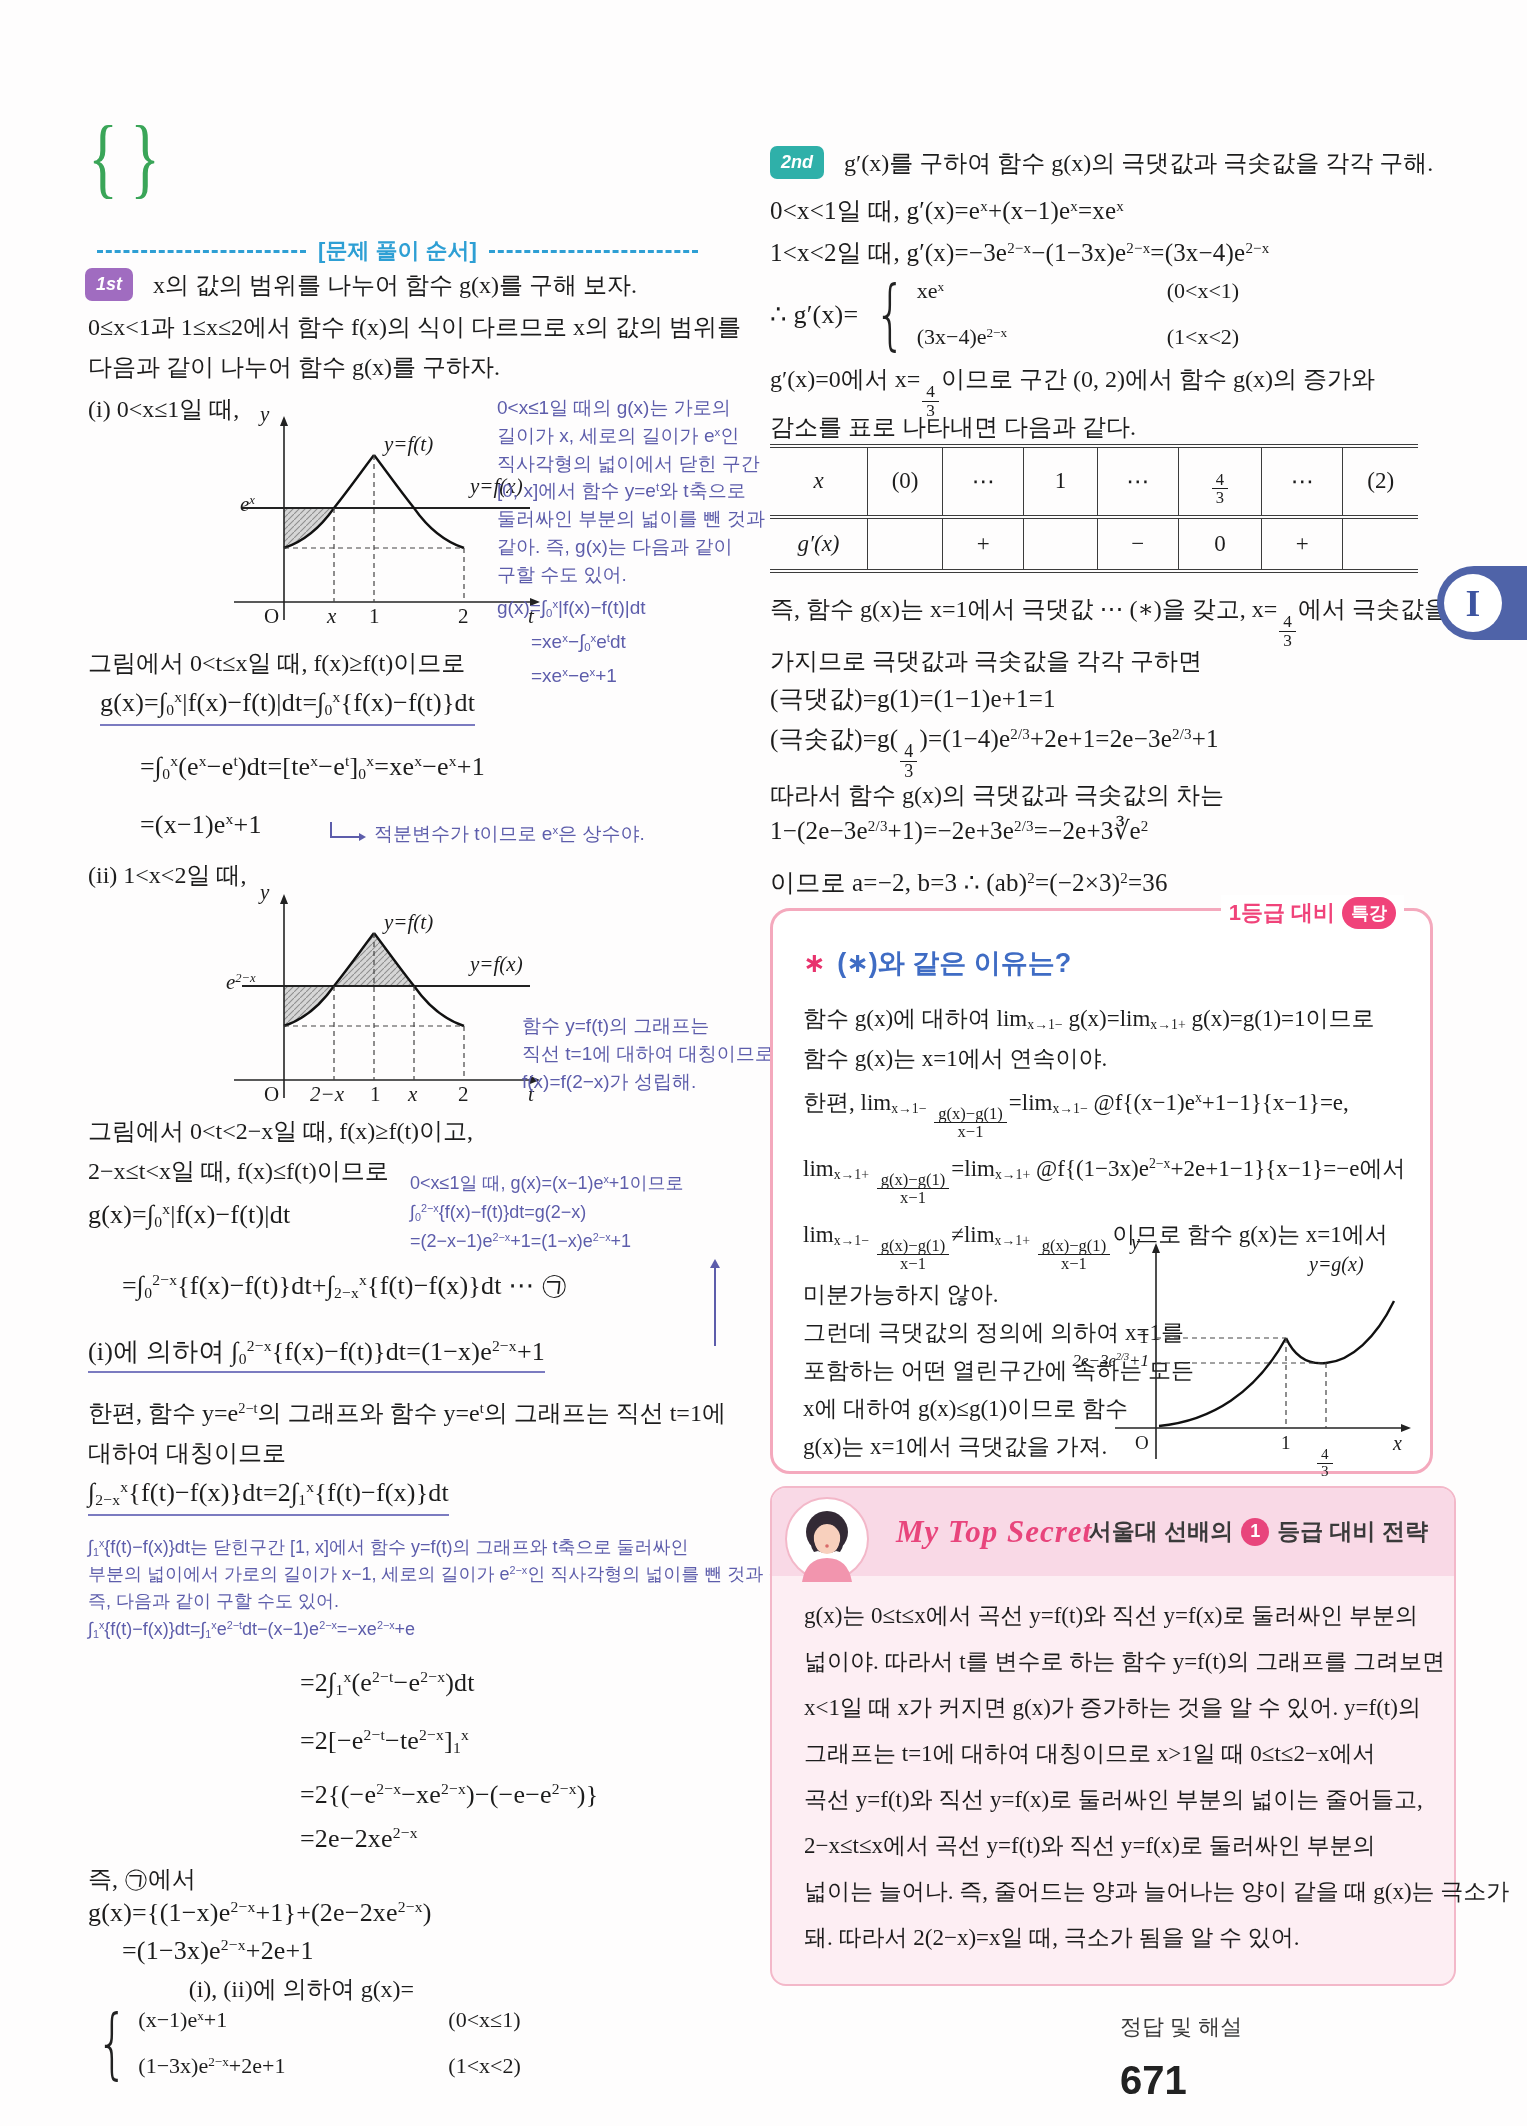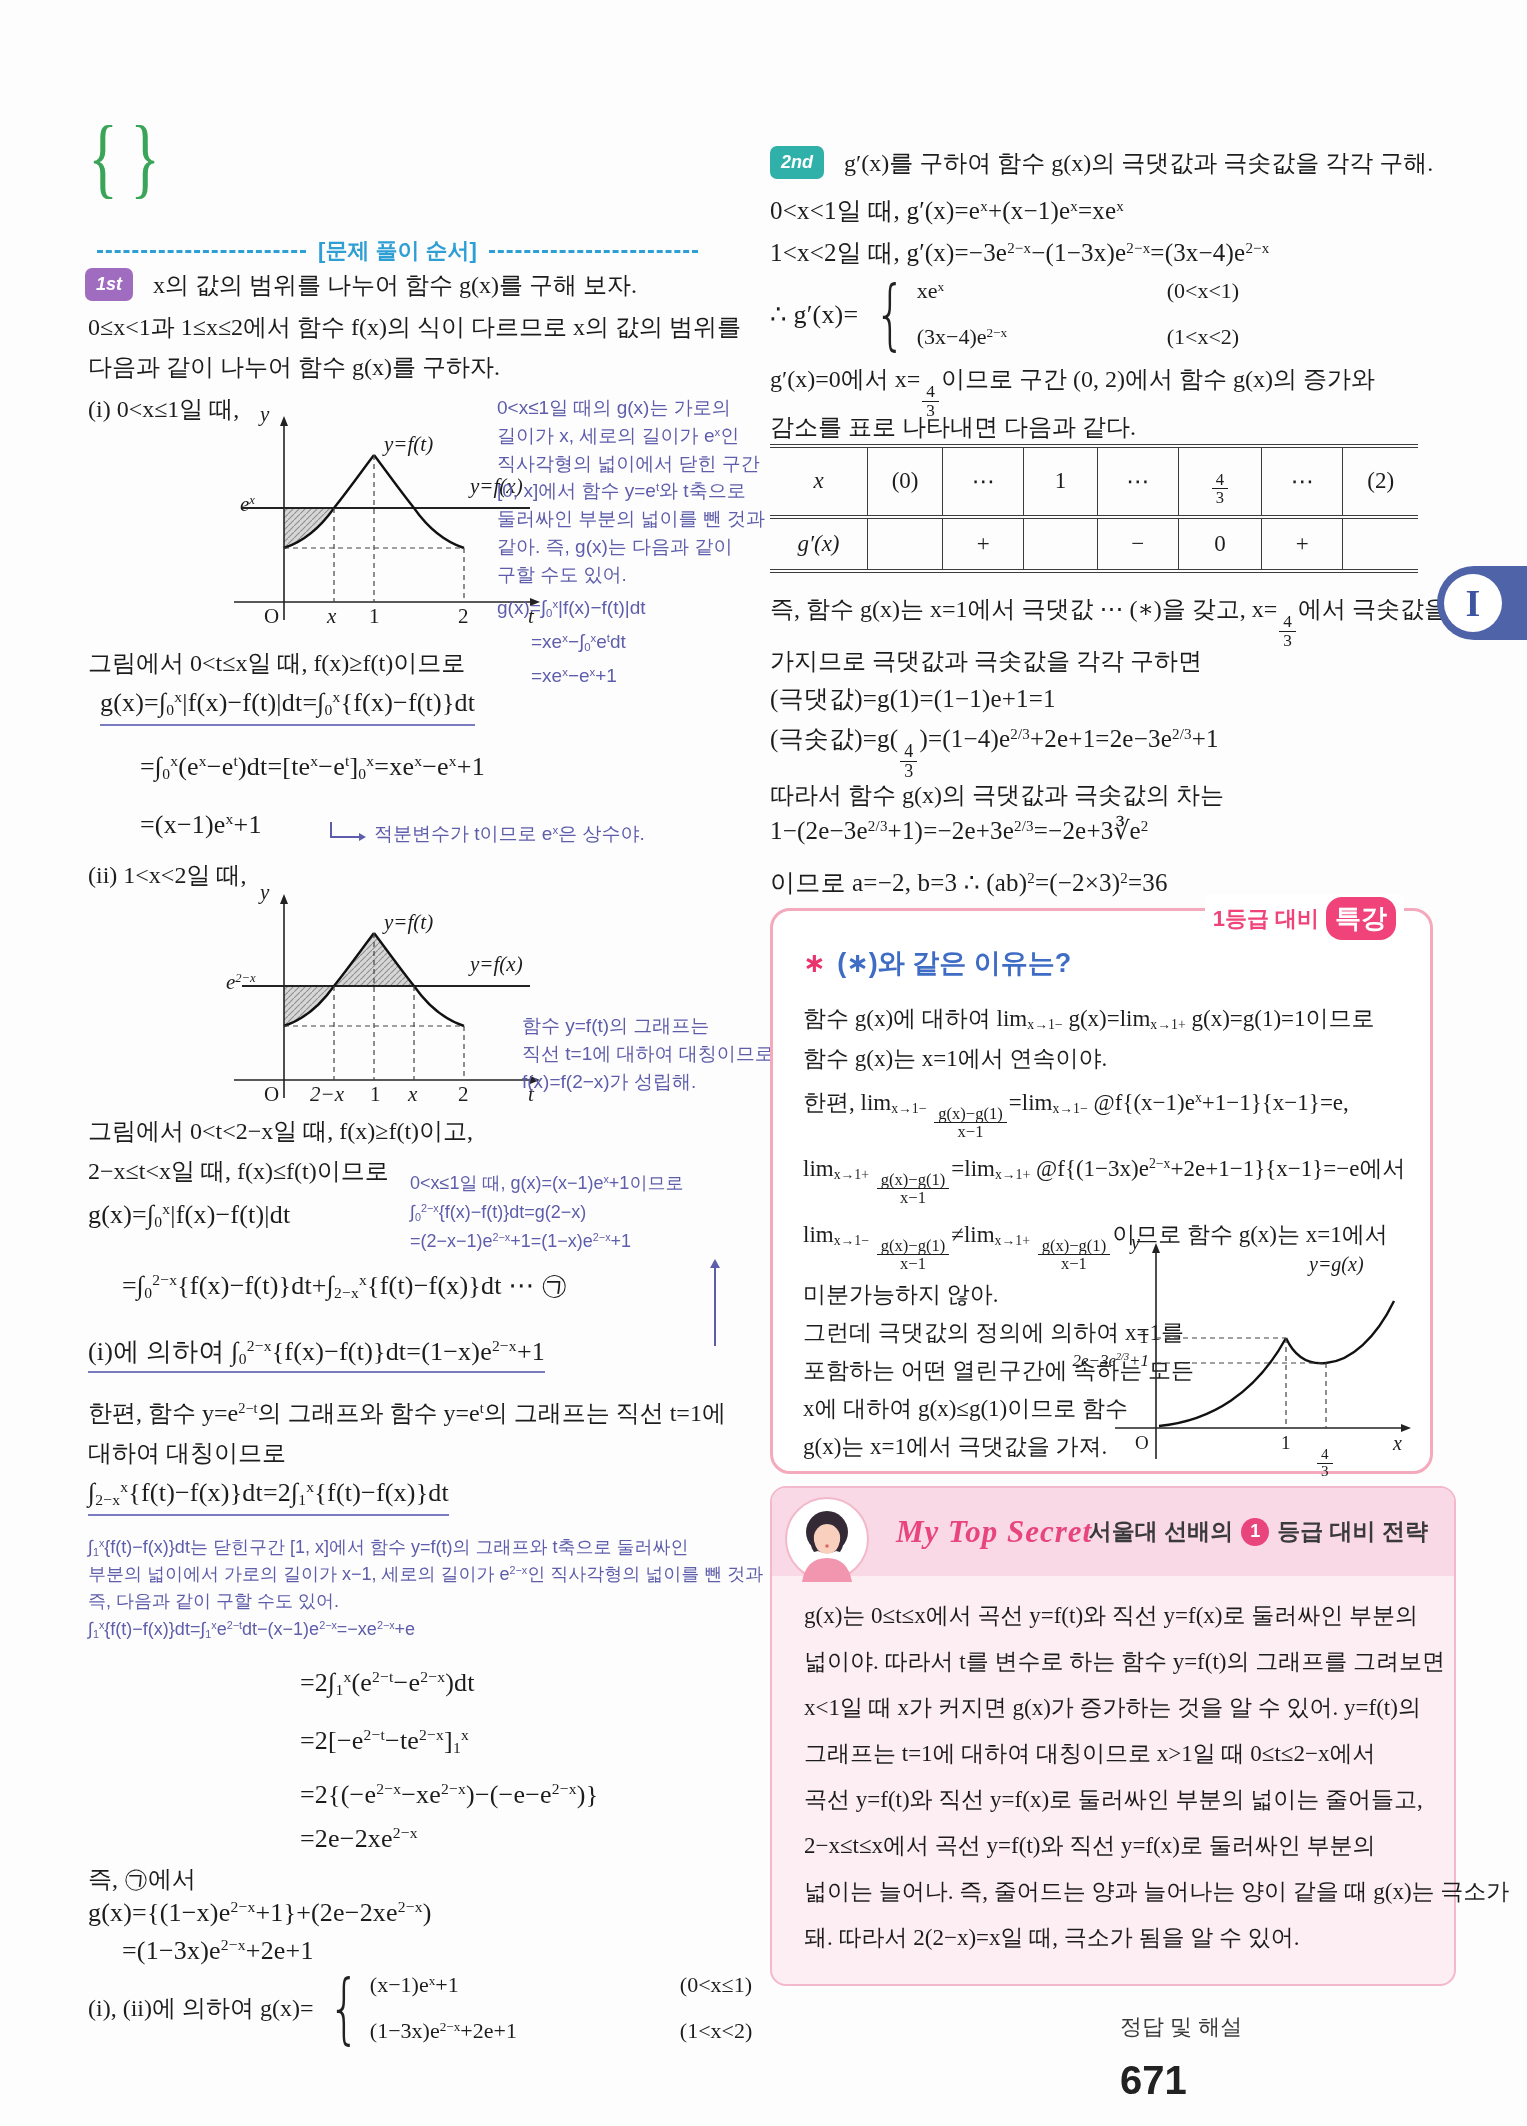--- a/index.html
+++ b/index.html
@@ -38,21 +38,21 @@
   table.chg{border-collapse:collapse;width:648px;table-layout:fixed;font-size:23px;text-align:center;
             border-top:4px double #3c3c3c;border-bottom:4px double #3c3c3c;}
   table.chg td{border-left:1.4px solid #3c3c3c;border-right:1.4px solid #3c3c3c;padding:8px 2px;height:34px;}
   table.chg td:first-child{border-left:none;font-style:italic;}
   table.chg td:last-child{border-right:none;}
   table.chg tr.hd td{border-bottom:4px double #3c3c3c;font-style:normal;}
   table.chg tr.hd td:first-child{font-style:italic;}
   .sbox{border:3px solid #f4a9bd;border-radius:20px;background:#fff;}
   .sbox .corner{position:absolute;top:-16px;right:26px;background:#fff;padding:2px 8px;display:flex;align-items:center;
                 font-family:"Liberation Sans","DejaVu Sans",sans-serif;font-weight:bold;font-size:22px;color:#f0437a;}
-  .sbox .pill{background:#f0437a;color:#fff;border-radius:16px;padding:4px 9px;margin-left:7px;font-size:26px;}
+  .sbox .pill{background:#f0437a;color:#fff;border-radius:16px;padding:4px 9px;margin-left:7px;font-size:18px;}
   .stitle{font-family:"Liberation Sans","DejaVu Sans",sans-serif;font-weight:bold;font-size:27px;color:#3f6cc4;}
   .stitle .star{color:#e8336d;margin-right:4px;}
   .sline{font-size:23px;white-space:nowrap;}
   .mts{background:#fdeef3;border:2px solid #f3b8c9;border-radius:16px;}
   .mtshead{position:absolute;left:0;top:0;right:0;height:88px;background:#f9d9e6;border-radius:14px 14px 0 0;}
   .mtstitle{font-style:italic;font-weight:bold;font-size:31px;color:#e8457c;letter-spacing:1px;}
   .mtsright{font-family:"Liberation Sans","DejaVu Sans",sans-serif;font-weight:bold;font-size:23px;color:#3a3a3a;
             display:flex;align-items:center;gap:8px;}
   .circ1{display:inline-flex;align-items:center;justify-content:center;width:28px;height:28px;border-radius:50%;
          background:#e8457c;color:#fff;font-size:18px;font-weight:bold;}
@@ -219,21 +219,21 @@
 
   <div class="abs mathline" style="left:300px;top:1668px;">=2∫<sub>1</sub><sup>x</sup>(e<sup>2−t</sup>−e<sup>2−x</sup>)dt</div>
   <div class="abs mathline" style="left:300px;top:1726px;">=2[−e<sup>2−t</sup>−te<sup>2−x</sup>]<sub>1</sub><sup>x</sup></div>
   <div class="abs mathline" style="left:300px;top:1780px;">=2{(−e<sup>2−x</sup>−xe<sup>2−x</sup>)−(−e−e<sup>2−x</sup>)}</div>
   <div class="abs mathline" style="left:300px;top:1824px;">=2e−2xe<sup>2−x</sup></div>
 
   <div class="abs txt" style="left:88px;top:1862px;">즉, ㉠에서</div>
   <div class="abs mathline" style="left:88px;top:1898px;">g(x)={(1−x)e<sup>2−x</sup>+1}+(2e−2xe<sup>2−x</sup>)</div>
   <div class="abs mathline" style="left:122px;top:1936px;">=(1−3x)e<sup>2−x</sup>+2e+1</div>
 
-  <div class="abs" style="left:88px;top:1972px;display:flex;align-items:center;">
+  <div class="abs" style="left:88px;top:1972px;display:flex;align-items:center;flex-direction:column;">
     <span class="txt" style="margin-right:6px;">(i), (ii)에 의하여 g(x)=</span>
     <span class="cases">
       <span class="cbrace">{</span>
       <span class="rows">
         <span>(x−1)e<sup>x</sup>+1</span>
         <span>(0&lt;x≤1)</span>
         <span>(1−3x)e<sup>2−x</sup>+2e+1</span>
         <span>(1&lt;x&lt;2)</span>
       </span>
     </span>

